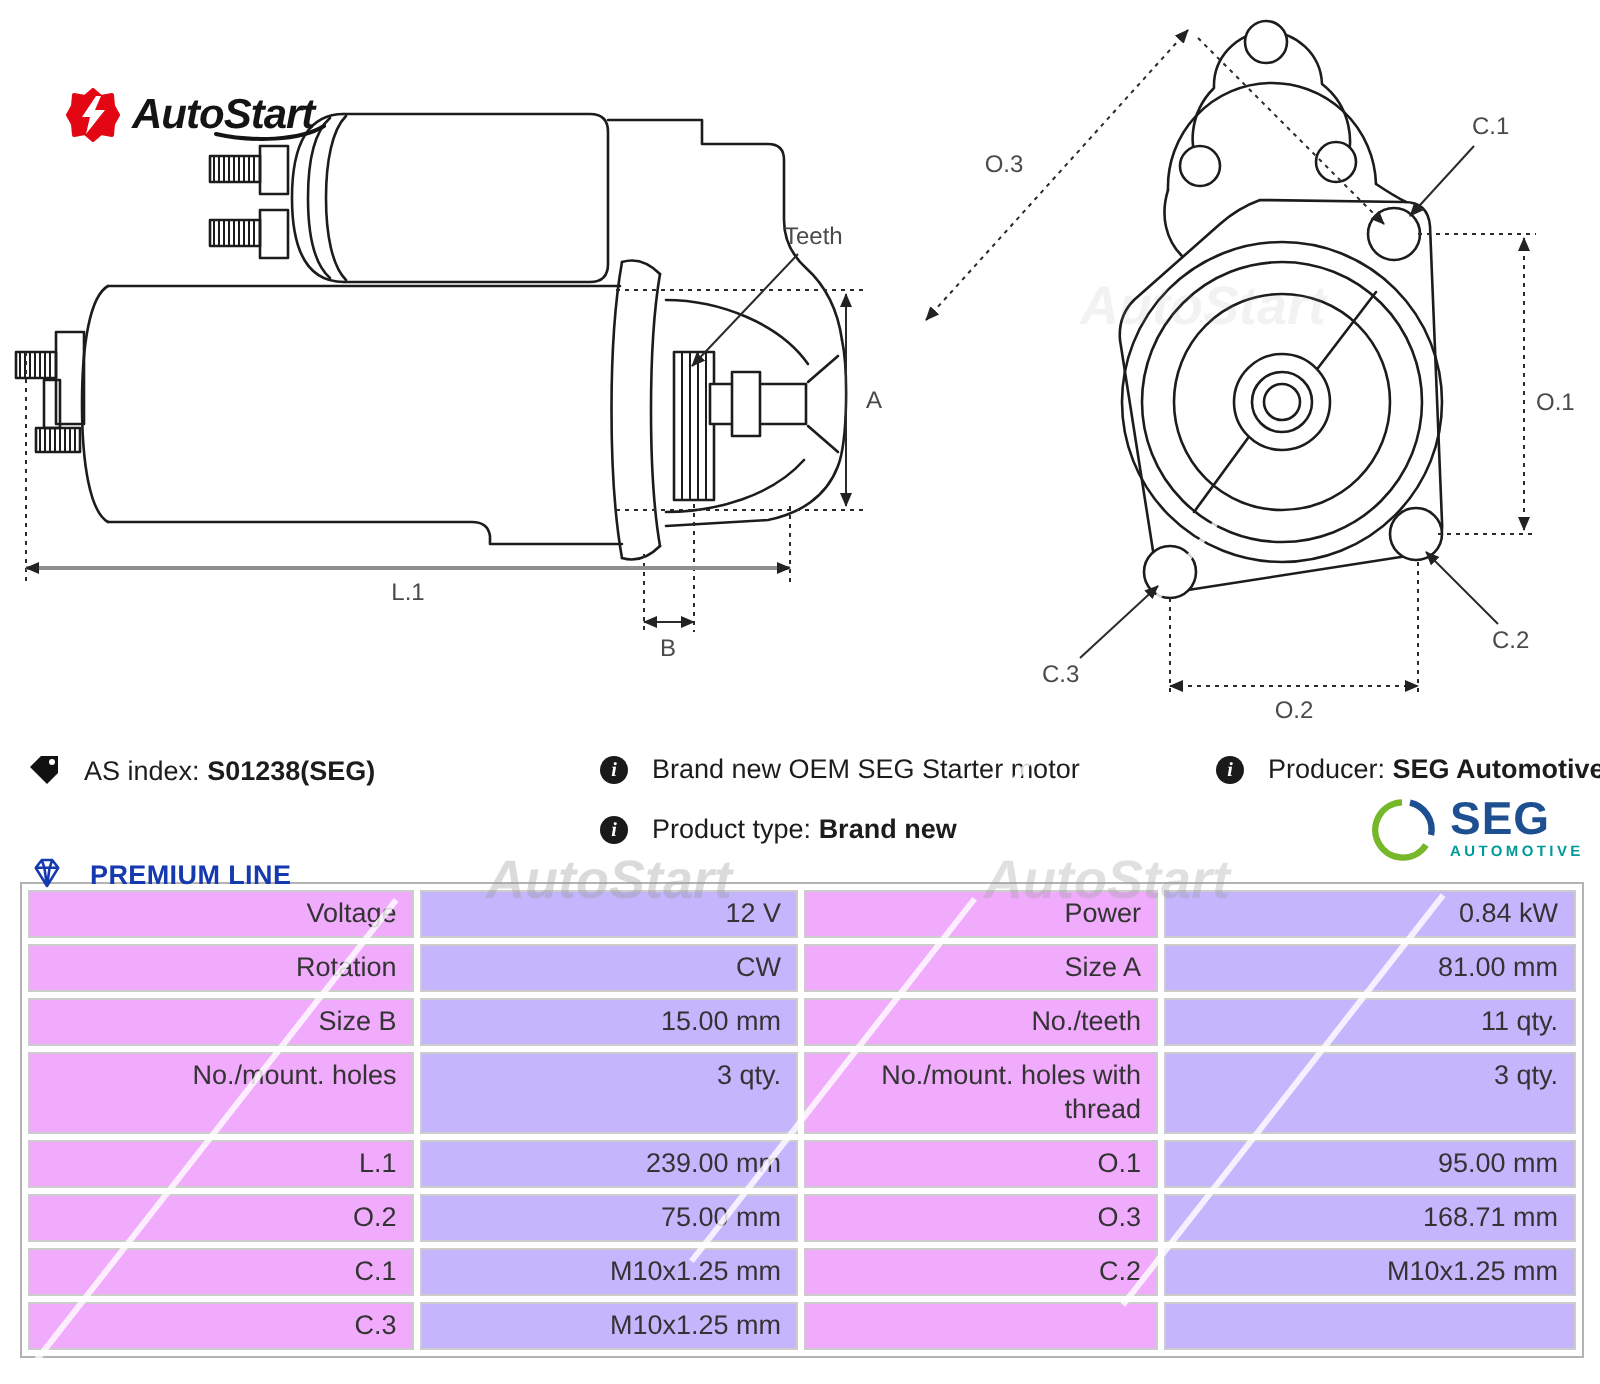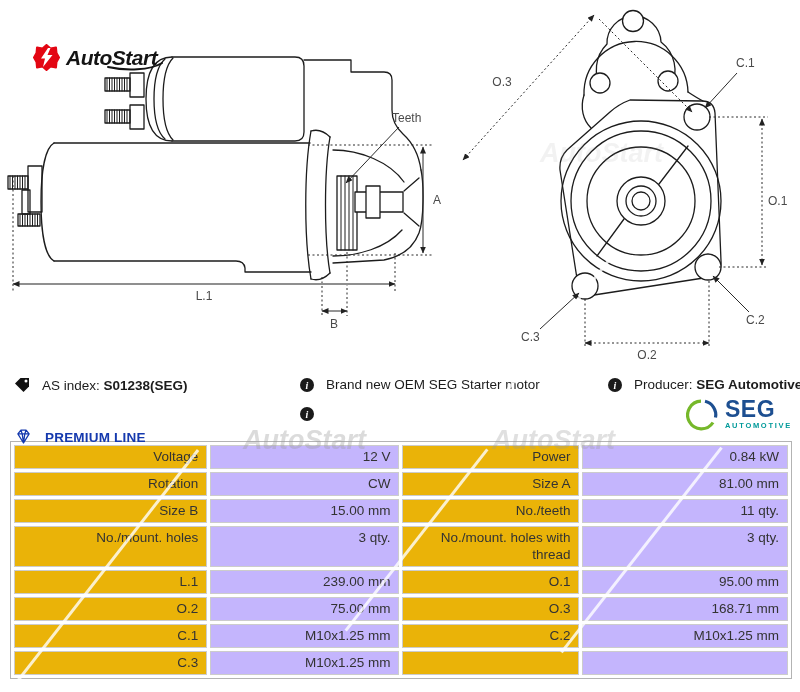--- a/index.html
+++ b/index.html
@@ -27,21 +27,21 @@
   .seg-logo{position:absolute;display:flex;align-items:center;gap:5px;z-index:2;}
   .seg-word{font-size:23px;font-weight:bold;color:#1d4f91;line-height:0.85;letter-spacing:0.5px;}
   .seg-sub{font-size:7.5px;font-weight:bold;letter-spacing:1.7px;color:#009a9a;margin-top:2px;}
 
   
   .spec-wrap{position:absolute;left:10px;top:441px;width:780px;z-index:1;
              border:1px solid #b3b3b3;background:#fff;}
   .spec{width:100%;border-collapse:separate;border-spacing:3px;}
   .spec td{border:1px solid #ccc;font-size:13.5px;color:#333;text-align:right;
            vertical-align:top;padding:3px 8px 2px 4px;height:17px;line-height:1.25;}
-  .spec td.lab{background:#eab308;}
+  .spec td.lab{background:#f0abfc;}
   .spec td.val{background:#c4b5fd;}
 
   
   .wm{position:absolute;font-style:italic;font-weight:bold;font-size:27px;
       color:#9a9a9a;z-index:5;pointer-events:none;white-space:nowrap;}
   .streak{position:absolute;width:3px;background:rgba(255,255,255,0.8);
           transform:rotate(38deg);z-index:6;pointer-events:none;}
 
   .drawings{position:absolute;left:0;top:0;z-index:1;}
   .overlay-logo{position:absolute;left:636px;top:533px;}
@@ -191,20 +191,24 @@
     <span class="premium">PREMIUM LINE</span>
   </div>
 
   <div class="info-item" style="left:300px;top:377px;">
     <span class="info-i">i</span>
     <span>Brand new OEM SEG Starter motor</span>
   </div>
 
   <div class="info-item" style="left:300px;top:407px;">
     <span class="info-i">i</span>
+    <span>
+      <span>Product type:</span>
+      <b>Brand new</b>
+    </span>
   </div>
 
   <div class="info-item" style="left:608px;top:377px;">
     <span class="info-i">i</span>
     <span>
       <span>Producer:</span>
       <b>SEG Automotive</b>
     </span>
   </div>
 

